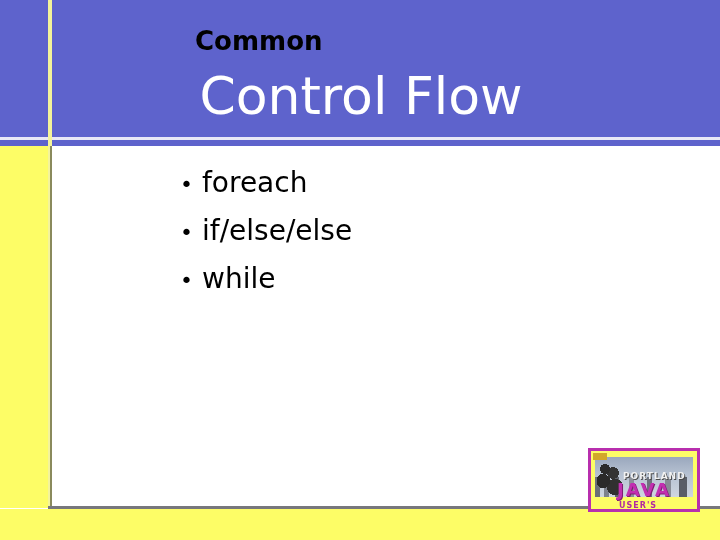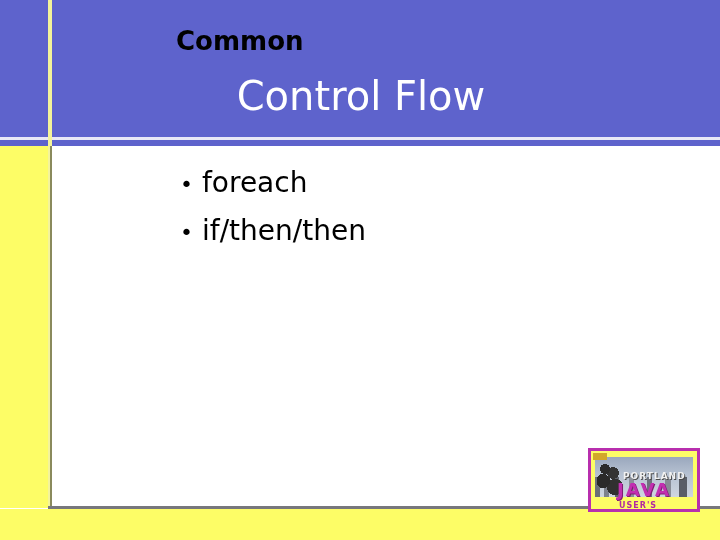--- a/index.html
+++ b/index.html
@@ -48,21 +48,21 @@
     background: #5e63cc;
   }
 
   .slide-title {
     position: absolute;
     left: 56px;
     top: 72px;
     width: 610px;
     text-align: center;
     color: #ffffff;
-    font-size: 40px;
+    font-size: 52px;
     font-weight: normal;
     line-height: 48px;
     letter-spacing: 0px;
     white-space: nowrap;
     font-family: "DejaVu Sans", sans-serif;
   }
 
   
   .left-strip {
     position: absolute;
@@ -128,20 +128,21 @@
   .col-right { left: 390px; width: 280px; }
 
   .col-head {
     position: absolute;
     top: 26px;
     font-size: 26px;
     font-weight: bold;
     color: #000000;
     white-space: nowrap;
     font-family: "DejaVu Sans", sans-serif;
+    margin-left: 19px;
   }
   .col-left .col-head  { left: 88px; }
 
   .item-list {
     position: absolute;
     top: 148px;
     margin: 12px;
     padding: 0;
     list-style: none;
   }
@@ -264,21 +265,22 @@
   <div class="left-strip"></div>
   <div class="vline"></div>
   <div class="vline-lower"></div>
 
   <div class="content-area"></div>
 
   <div class="col col-left">
     <div class="col-head">Common</div>
     <div class="item-list">
       <div class="item"><span class="bullet">•</span><span>foreach</span></div>
-      <div class="item"><span class="bullet">•</span><span>if/then/then</span></div>
+      <div class="item"><span class="bullet">•</span><span>if/else/else</span></div>
+      <div class="item"><span class="bullet">•</span><span>while</span></div>
     </div>
   </div>
 
   <div class="col col-right">
     
     
   </div>
 
   <div class="bottom-rule"></div>
   <div class="bottom-band"></div>

